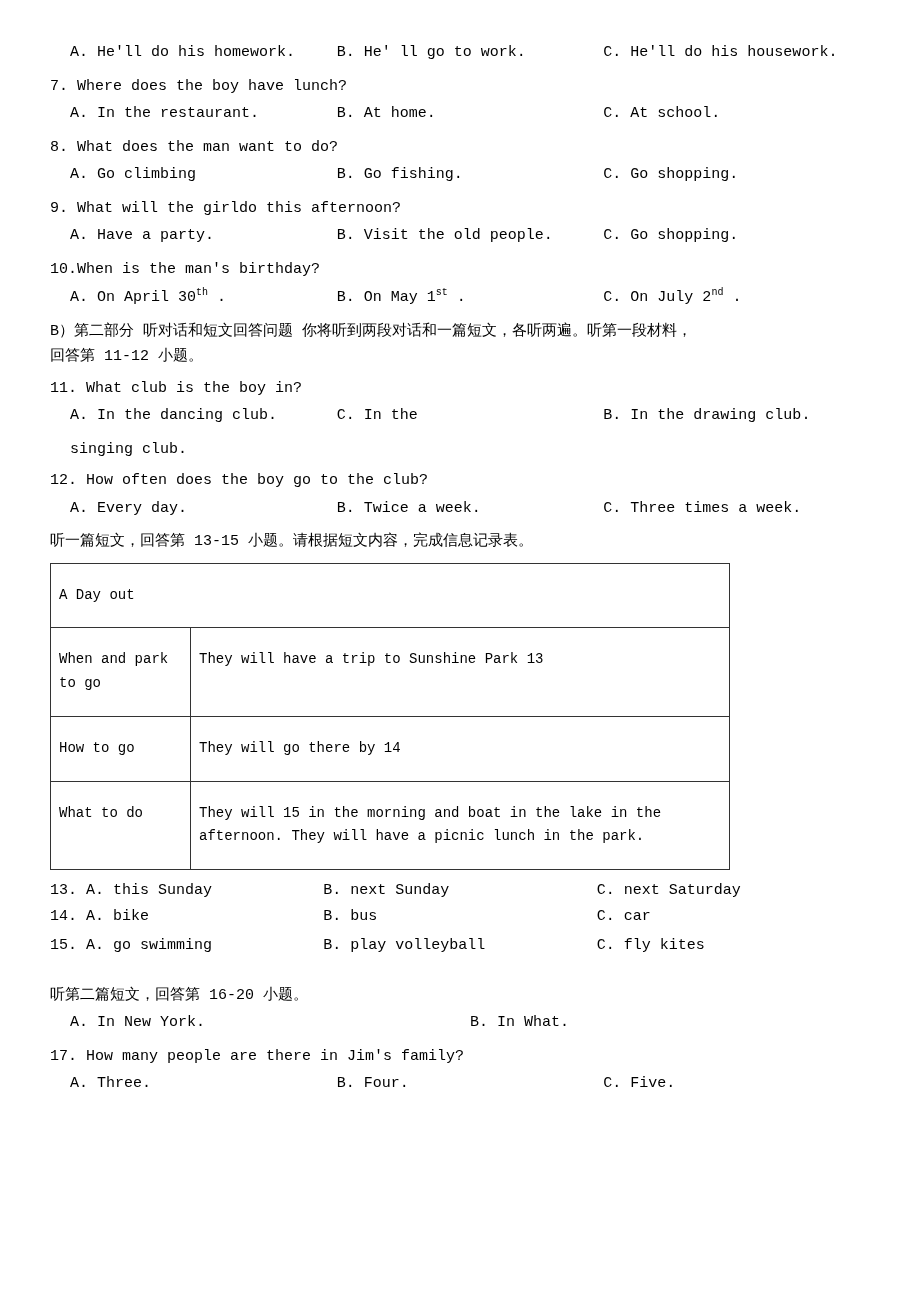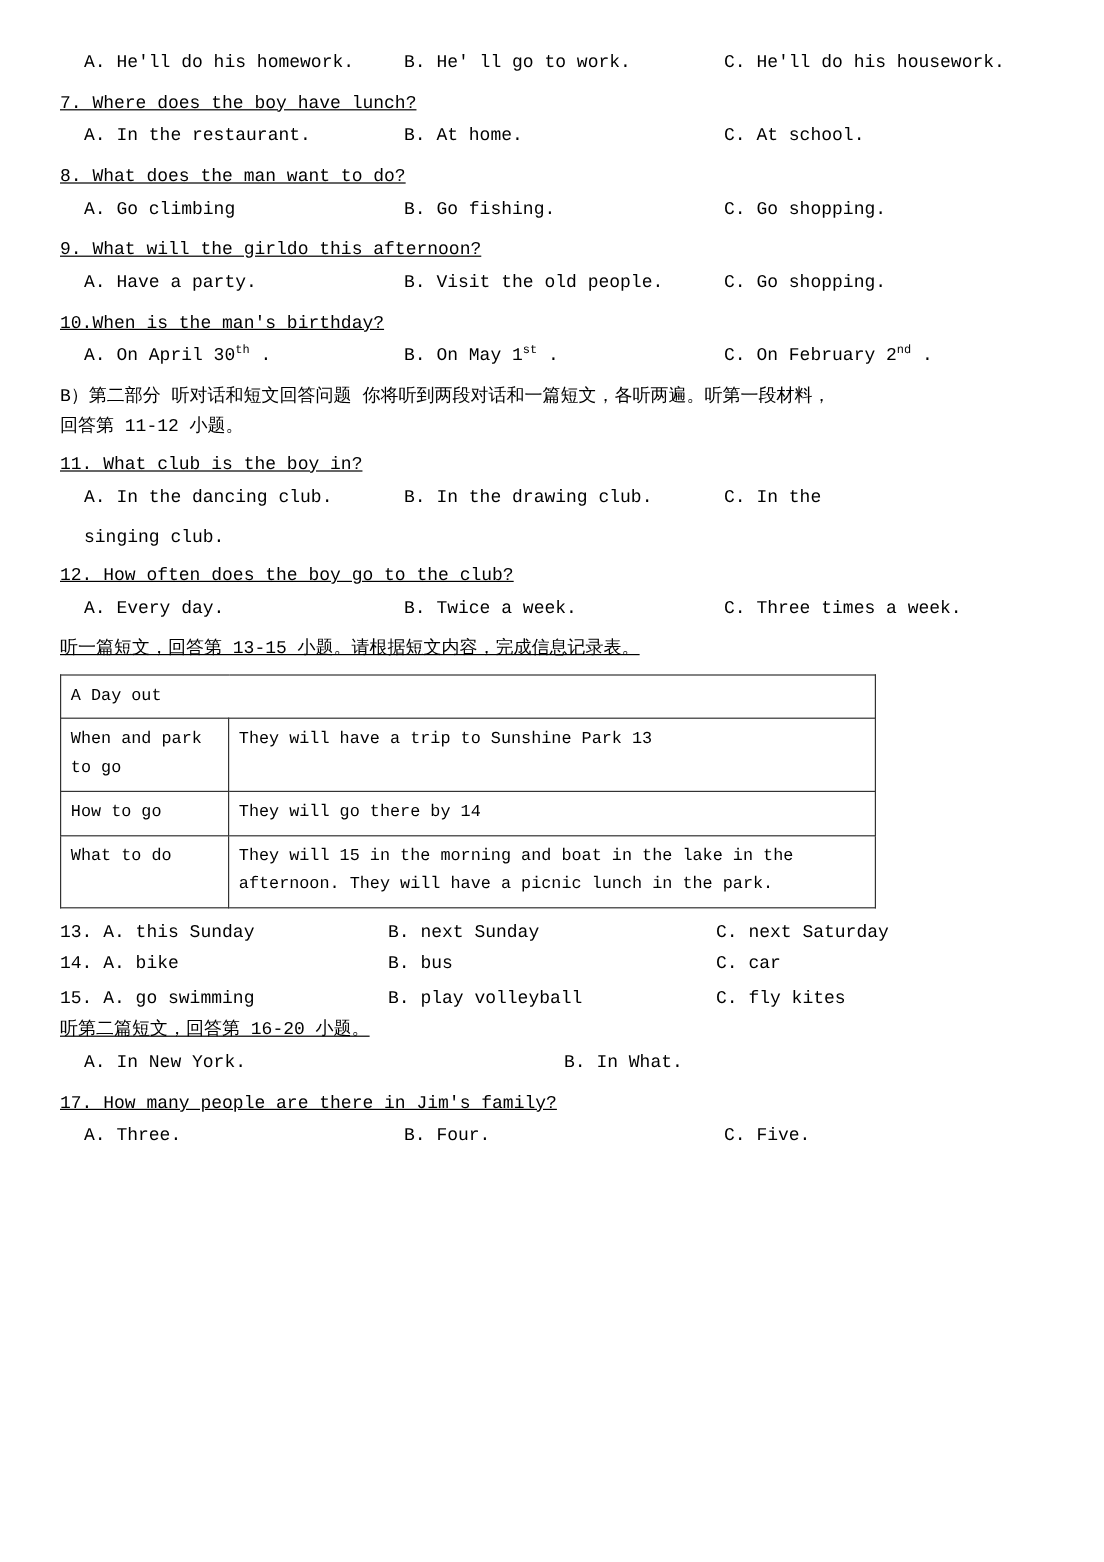--- a/index.html
+++ b/index.html
@@ -11,21 +11,20 @@
       width: 920px;
       min-height: 1302px;
       padding: 40px 50px;
       line-height: 1.7;
     }
     .question-block {
       margin-bottom: 6px;
     }
     .question-line {
       margin-bottom: 2px;
-      text-decoration: underline;
     }
     .options-line {
       display: flex;
       gap: 0;
       margin-bottom: 8px;
       padding-left: 20px;
     }
     .option {
       flex: 1;
     }
@@ -34,21 +33,21 @@
       margin-top: 4px;
     }
     table {
       border-collapse: collapse;
       width: 680px;
       margin: 8px 0;
       font-size: 14px;
     }
     table td {
       border: 1px solid #333;
-      padding: 6px 8px;
+      padding: 20px 8px;
       vertical-align: top;
     }
     table td:first-child {
       width: 140px;
       font-weight: normal;
     }
     .table-title td {
       font-weight: normal;
       border: 1px solid #333;
     }
@@ -99,36 +98,36 @@
 <div class="question-block">
   <div class="question-line">10.When is the man's birthday?</div>
   <div class="options-line">
     <span class="option">
       <span>A. On April 30</span><sup>th</sup><span> .</span>
     </span>
     <span class="option">
       <span>B. On May 1</span><sup>st</sup><span> .</span>
     </span>
     <span class="option">
-      <span>C. On February 2</span><sup>nd</sup><span> .</span>
+      <span>C. On July 2</span><sup>nd</sup><span> .</span>
     </span>
   </div>
 </div>
 
 <div class="section-header">
   <div>B）第二部分 听对话和短文回答问题   你将听到两段对话和一篇短文，各听两遍。听第一段材料，</div>
   <div>回答第 11-12 小题。</div>
 </div>
 
 <div class="question-block">
   <div class="question-line">11. What club is the boy in?</div>
   <div class="options-line">
     <span class="option">A. In the dancing club.</span>
+    <span class="option">C.   In   the</span>
     <span class="option">B. In the drawing club.</span>
-    <span class="option">C.   In   the</span>
   </div>
   <div class="indent">singing club.</div>
 </div>
 
 <div class="question-block">
   <div class="question-line">12. How often does the boy go to the club?</div>
   <div class="options-line">
     <span class="option">A. Every day.</span>
     <span class="option">B. Twice a week.</span>
     <span class="option">C. Three times a week.</span>
@@ -162,21 +161,21 @@
   <span class="option">B.  next Sunday</span>
   <span class="option">C. next Saturday</span>
 </div>
 
 <div class="options-line" style="padding-left:0; margin-bottom:4px;">
   <span class="option">14. A. bike</span>
   <span class="option">B.  bus</span>
   <span class="option">C. car</span>
 </div>
 
-<div class="options-line" style="padding-left:0; margin-bottom:0;">
+<div class="options-line" style="padding-left:0; margin-bottom:24px;">
   <span class="option">15. A. go swimming</span>
   <span class="option">B.  play volleyball</span>
   <span class="option">C. fly kites</span>
 </div>
 
 <div class="question-line">听第二篇短文，回答第 16-20 小题。</div>
 
 <div class="question-block">
   <div class="options-line">
     <span class="option">A. In New York.</span>

